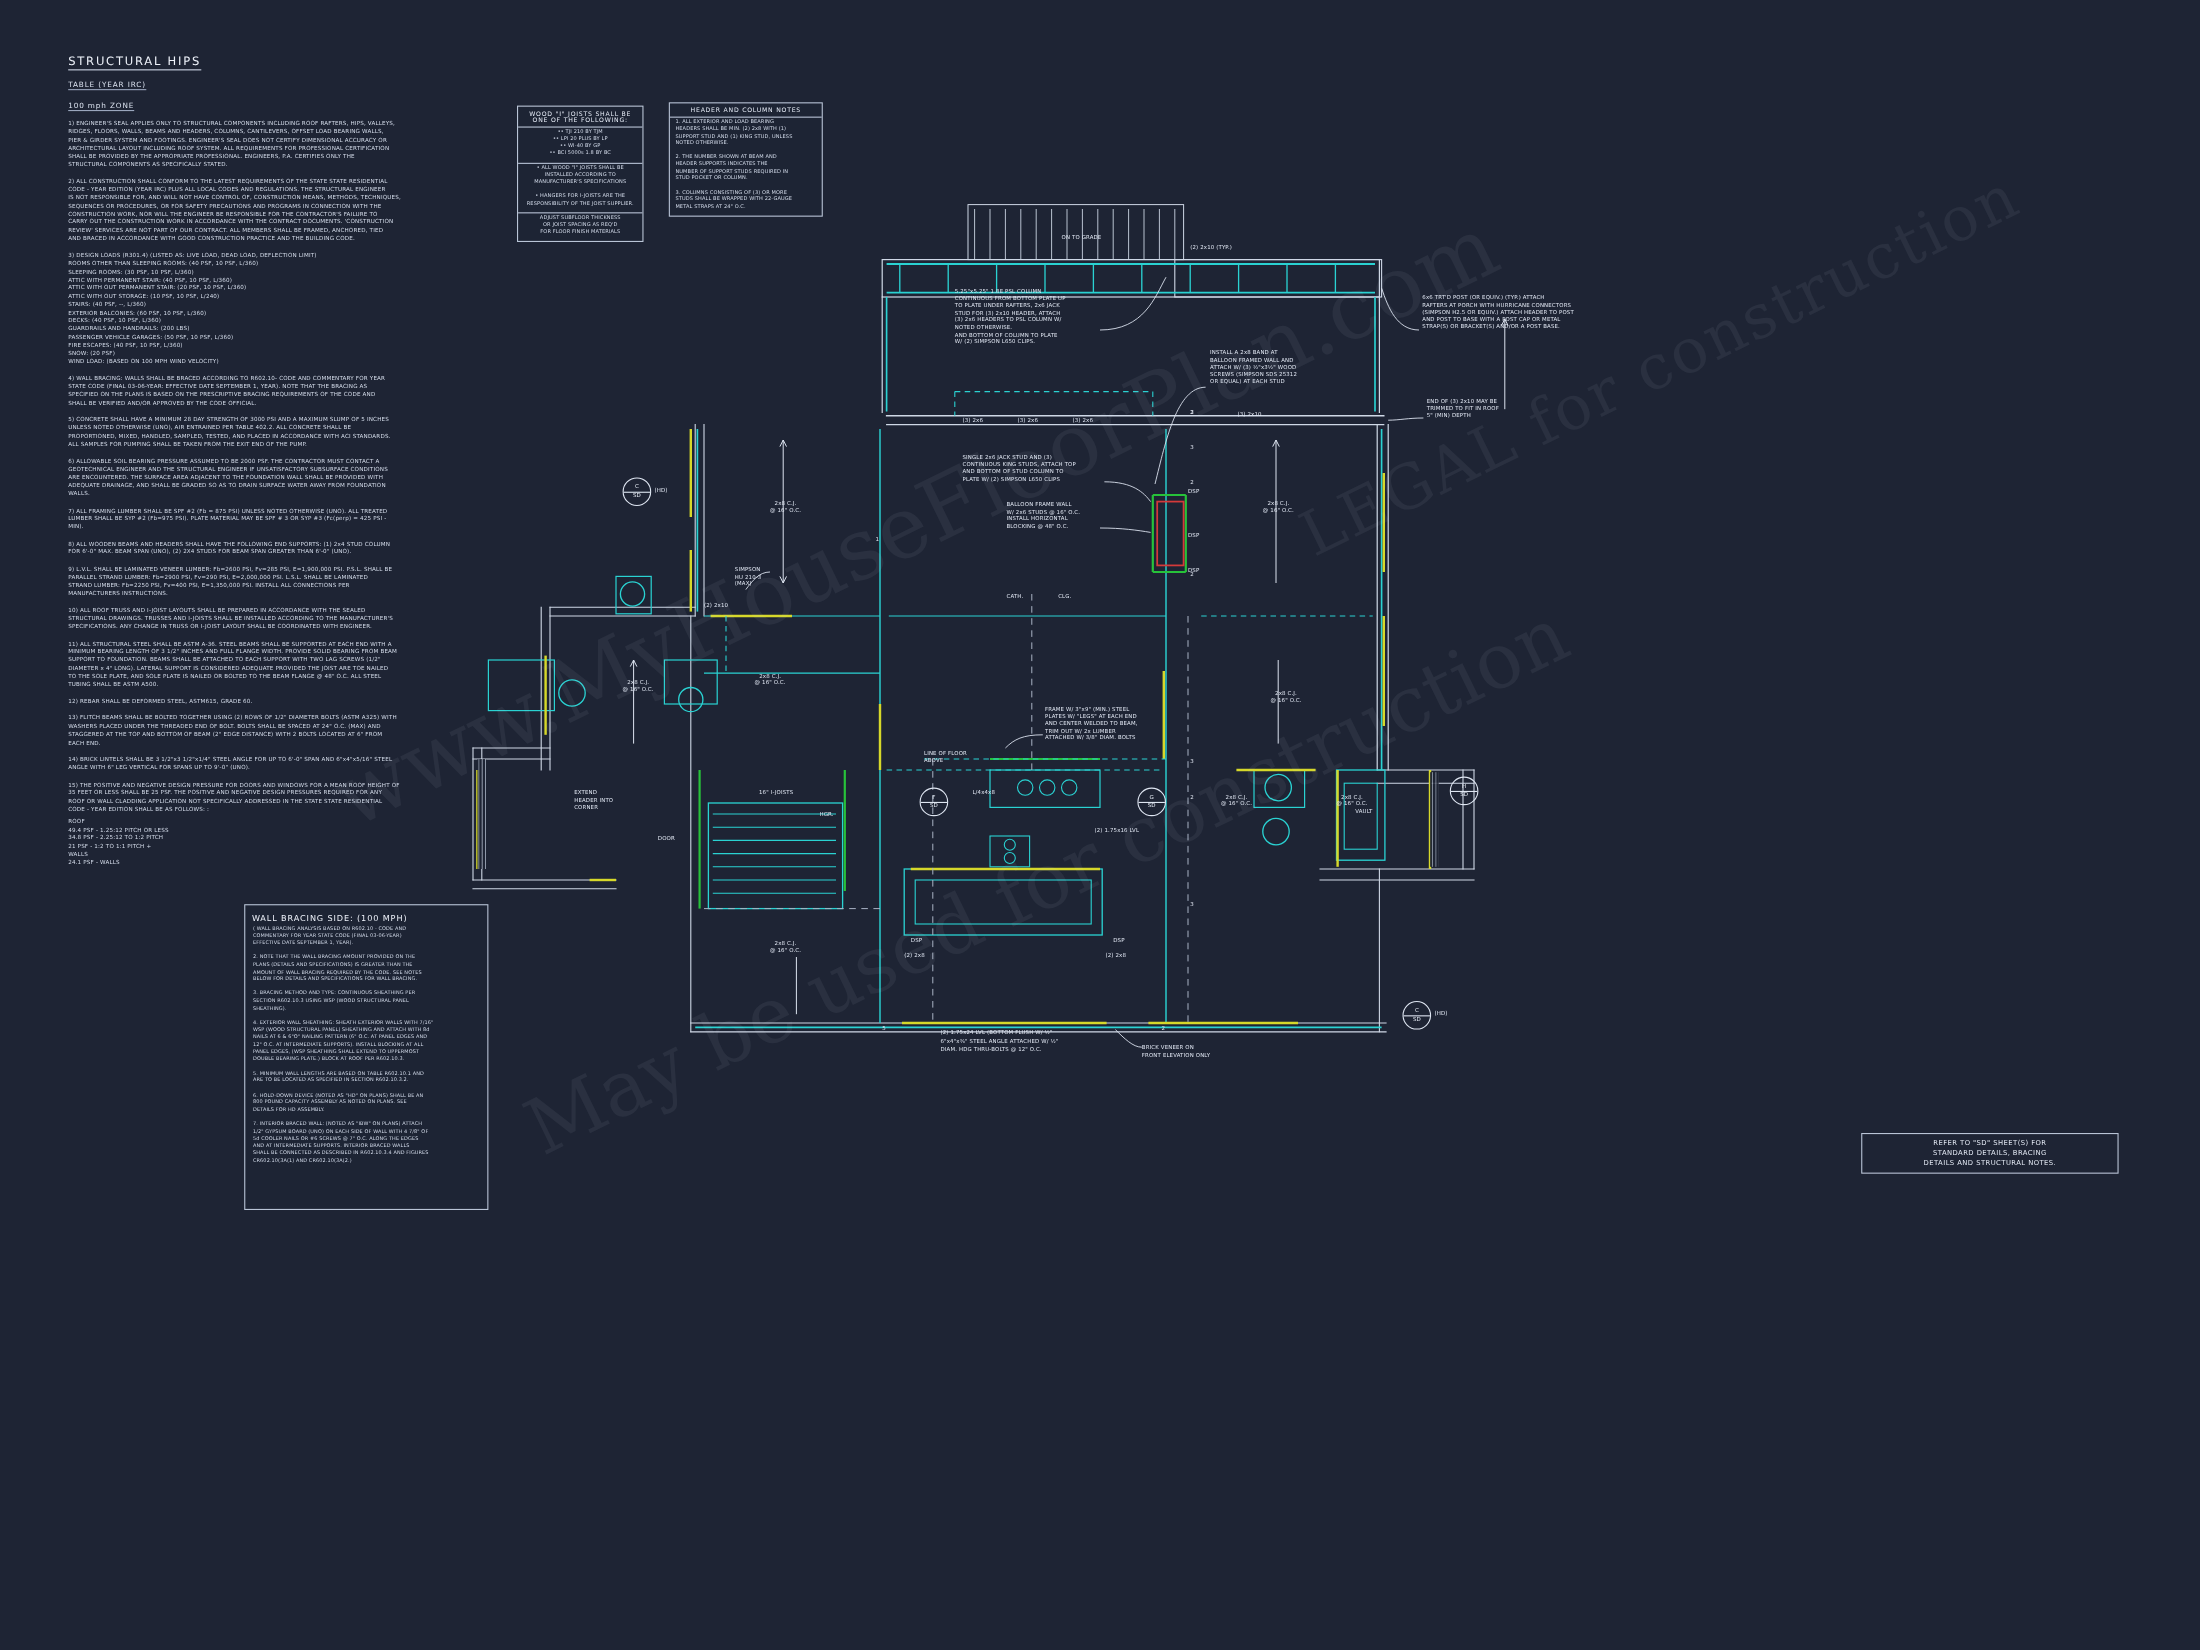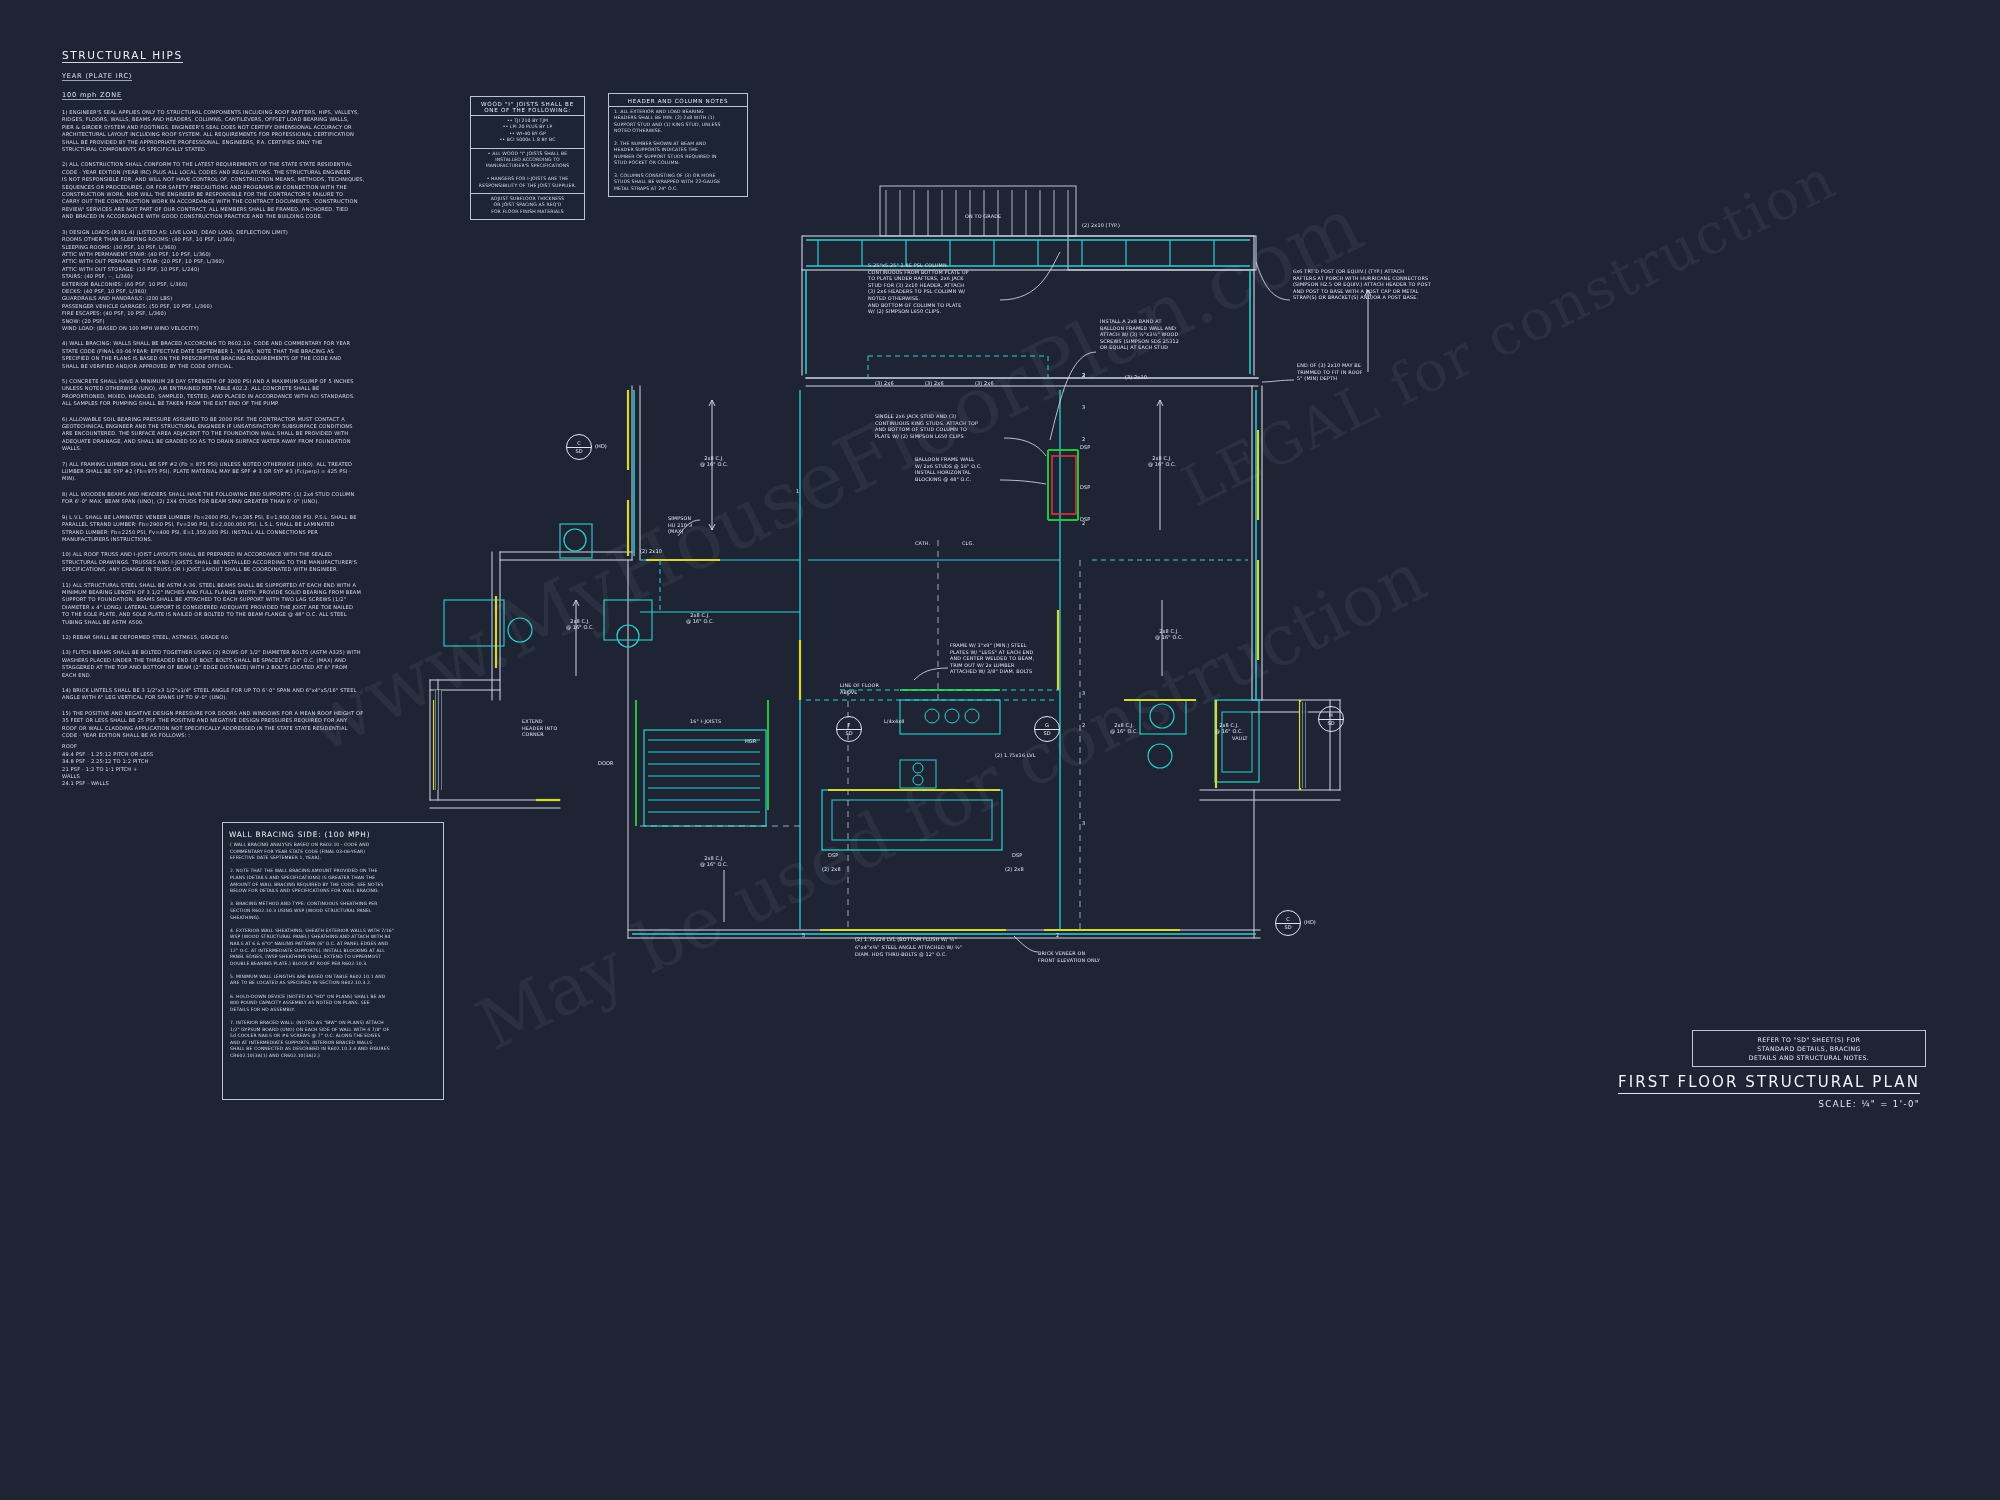--- a/index.html
+++ b/index.html
@@ -272,21 +272,21 @@
     </g>
 
     <g fill="url(#studpat)" stroke="none" opacity="0.85">
       <rect x="1300" y="702" width="8" height="86"></rect>
       <rect x="434" y="690" width="8" height="100"></rect>
     </g>
   </svg>
 
   <div id="notes-col">
     <div id="notes-title">STRUCTURAL HIPS</div>
-    <div><span class="notes-sub">YEAR  (PLATE IRC)</span></div>
+    <div><span class="notes-sub">TABLE  (YEAR IRC)</span></div>
     <div><span class="notes-sub">100 mph ZONE</span></div>
 
     <div class="note-p">1) ENGINEER'S SEAL APPLIES ONLY TO STRUCTURAL COMPONENTS INCLUDING ROOF RAFTERS, HIPS, VALLEYS,
 RIDGES, FLOORS, WALLS, BEAMS AND HEADERS, COLUMNS, CANTILEVERS, OFFSET LOAD BEARING WALLS,
 PIER &amp; GIRDER SYSTEM AND FOOTINGS. ENGINEER'S SEAL DOES NOT CERTIFY DIMENSIONAL ACCURACY OR
 ARCHITECTURAL LAYOUT INCLUDING ROOF SYSTEM. ALL REQUIREMENTS FOR PROFESSIONAL CERTIFICATION
 SHALL BE PROVIDED BY THE APPROPRIATE PROFESSIONAL.  ENGINEERS, P.A. CERTIFIES ONLY THE
 STRUCTURAL COMPONENTS AS SPECIFICALLY STATED.</div>
     <div class="note-p">2) ALL CONSTRUCTION SHALL CONFORM TO THE LATEST REQUIREMENTS OF THE STATE STATE RESIDENTIAL
 CODE - YEAR EDITION (YEAR IRC) PLUS ALL LOCAL CODES AND REGULATIONS. THE STRUCTURAL ENGINEER
@@ -433,24 +433,20 @@
 5d COOLER NAILS OR #6 SCREWS @ 7" O.C. ALONG THE EDGES
 AND AT INTERMEDIATE SUPPORTS.  INTERIOR BRACED WALLS
 SHALL BE CONNECTED AS DESCRIBED IN R602.10.3.4 AND FIGURES
 CR602.10(3A(1) AND CR602.10(3A(2.)</div>
   </div>
 
   <div id="refer-box">REFER TO "SD"  SHEET(S) FOR
 STANDARD DETAILS, BRACING
 DETAILS AND STRUCTURAL NOTES.</div>
 
-  <div id="titleblock">
-    <div><span id="tb-title">FIRST FLOOR STRUCTURAL PLAN</span></div>
-    <div id="tb-scale">SCALE: ¼" = 1'-0"</div>
-  </div>
 
   <div id="callout-layer">
       <div class="callout" style="left: 965px; top: 213px;">ON TO GRADE</div>
       <div class="callout" style="left: 1082px; top: 222px;">(2) 2x10 (TYP.)</div>
       <div class="callout" style="left: 868px; top: 262px;">5.25"x5.25" 1.8E PSL COLUMN
 CONTINUOUS FROM BOTTOM PLATE UP
 TO PLATE UNDER RAFTERS, 2x6 JACK
 STUD FOR (3) 2x10 HEADER, ATTACH
 (3) 2x6 HEADERS TO PSL COLUMN W/
 NOTED OTHERWISE.

